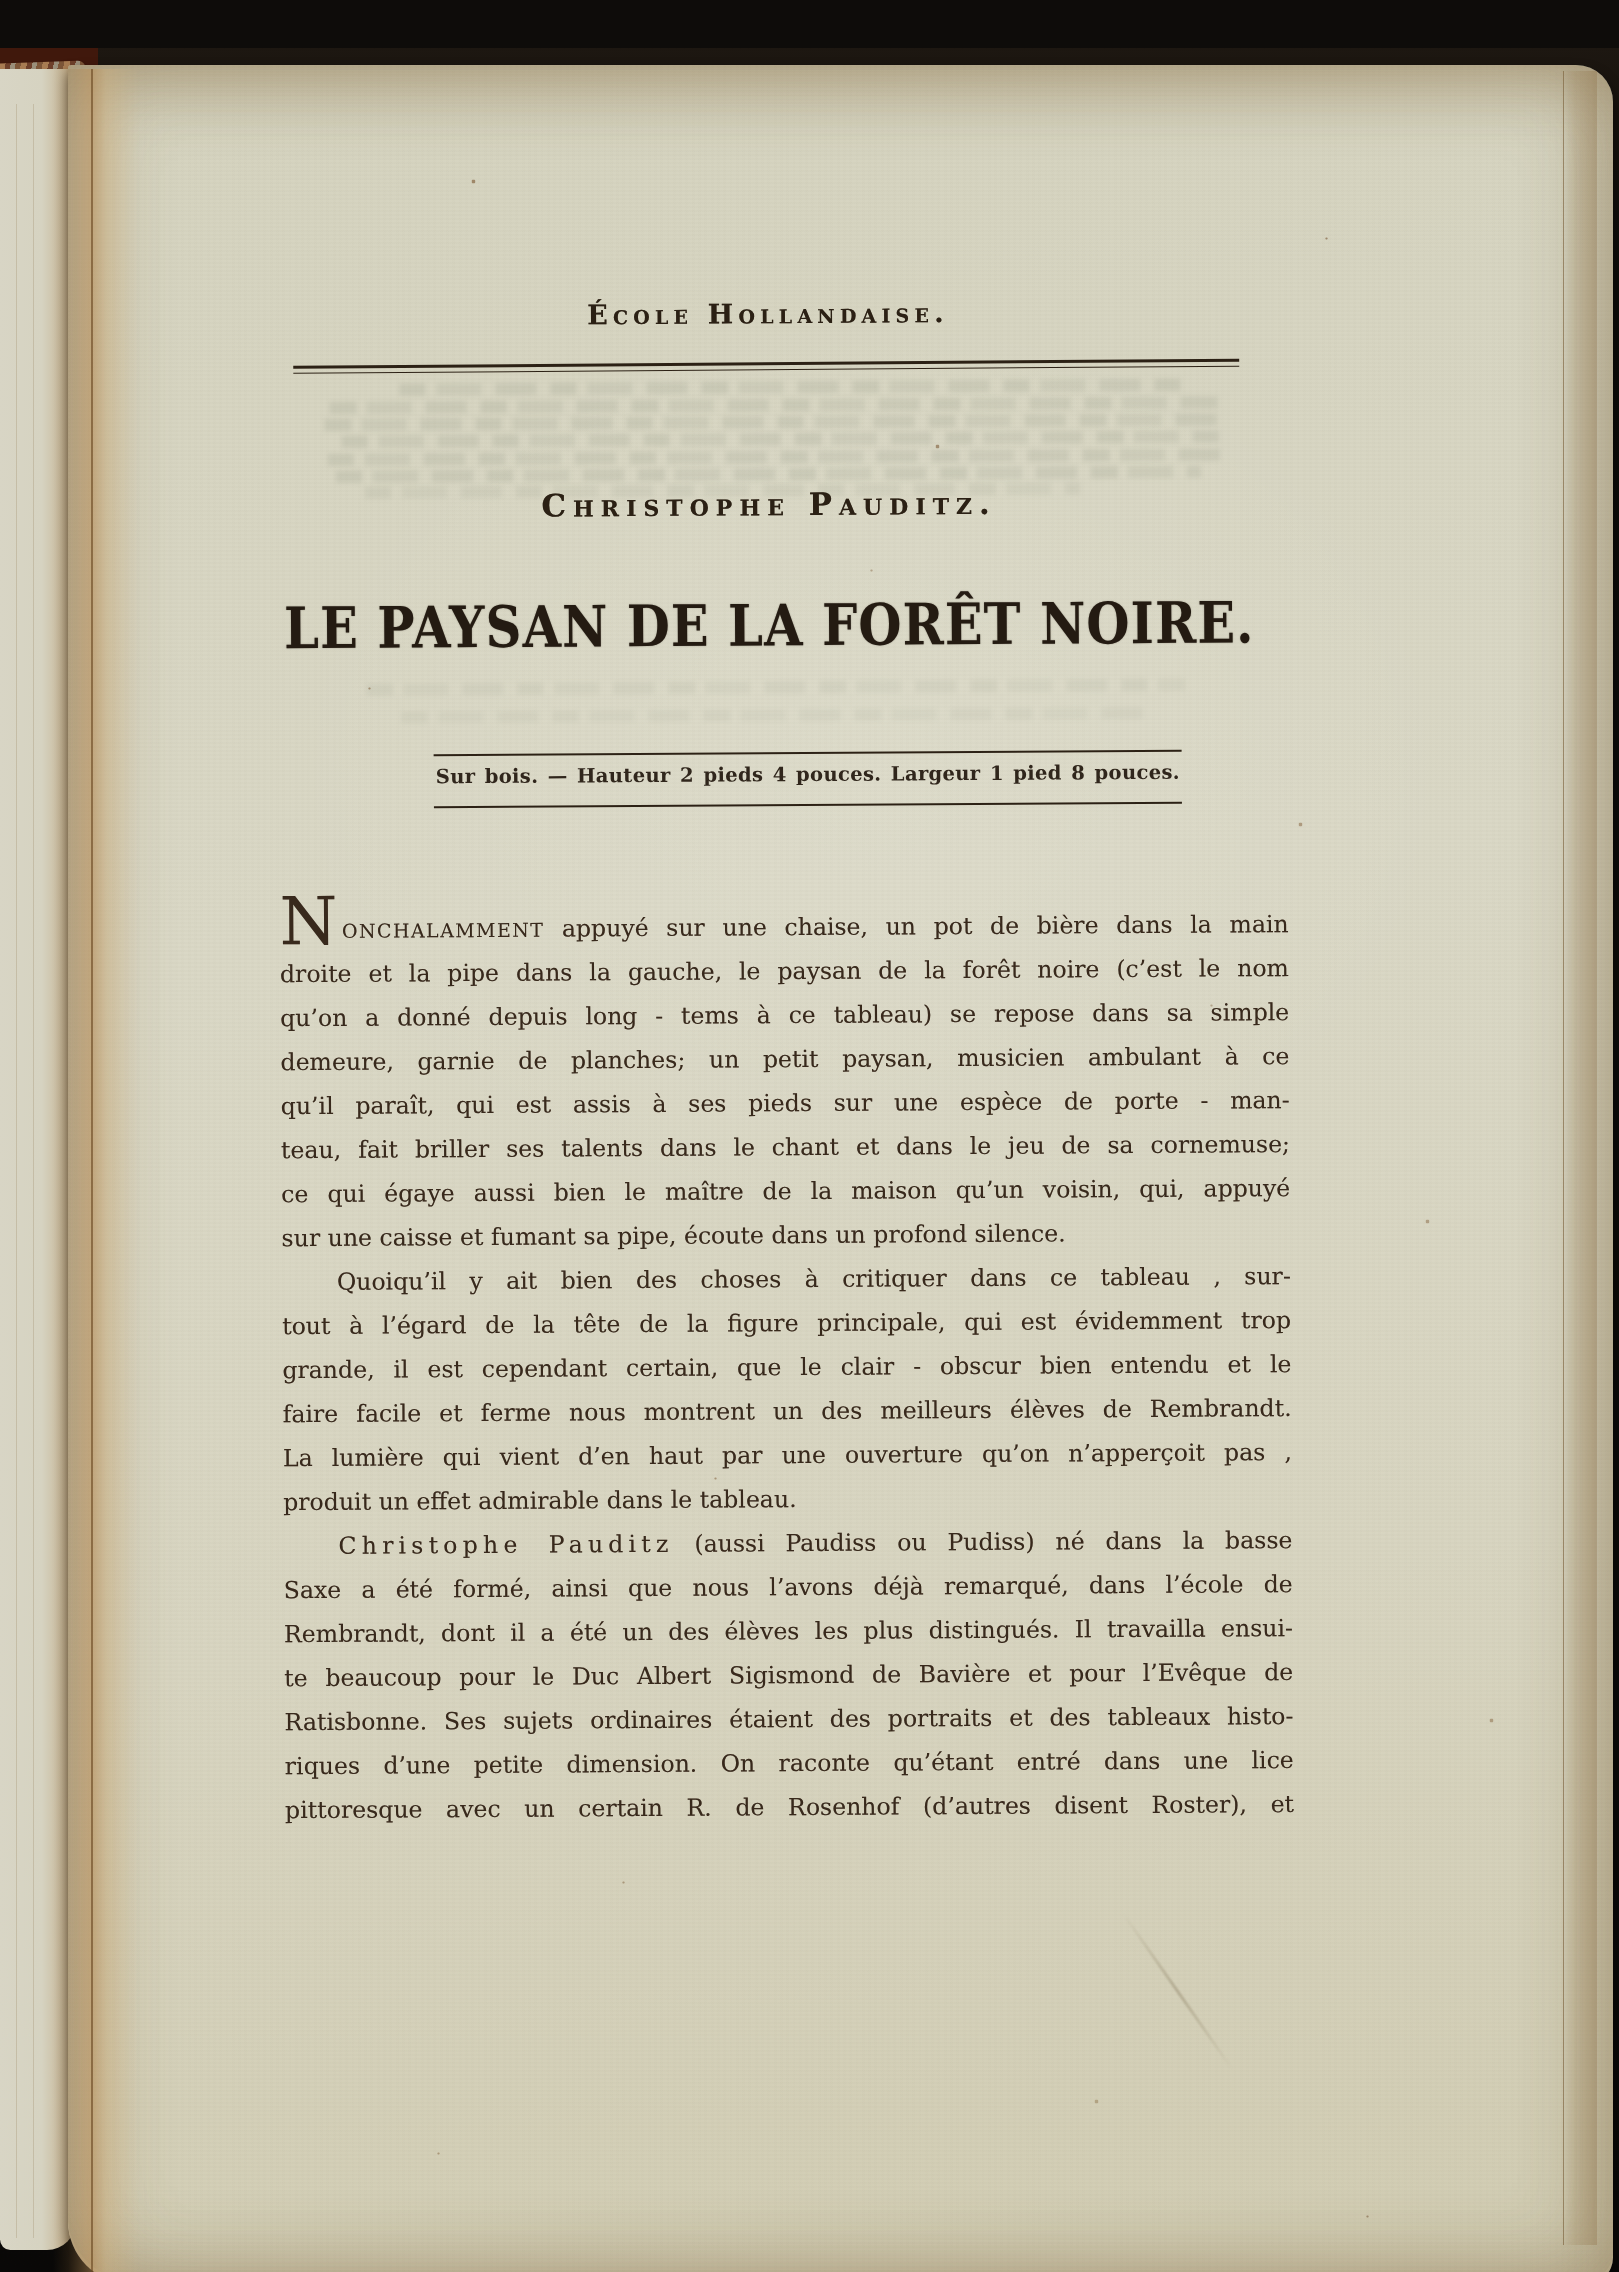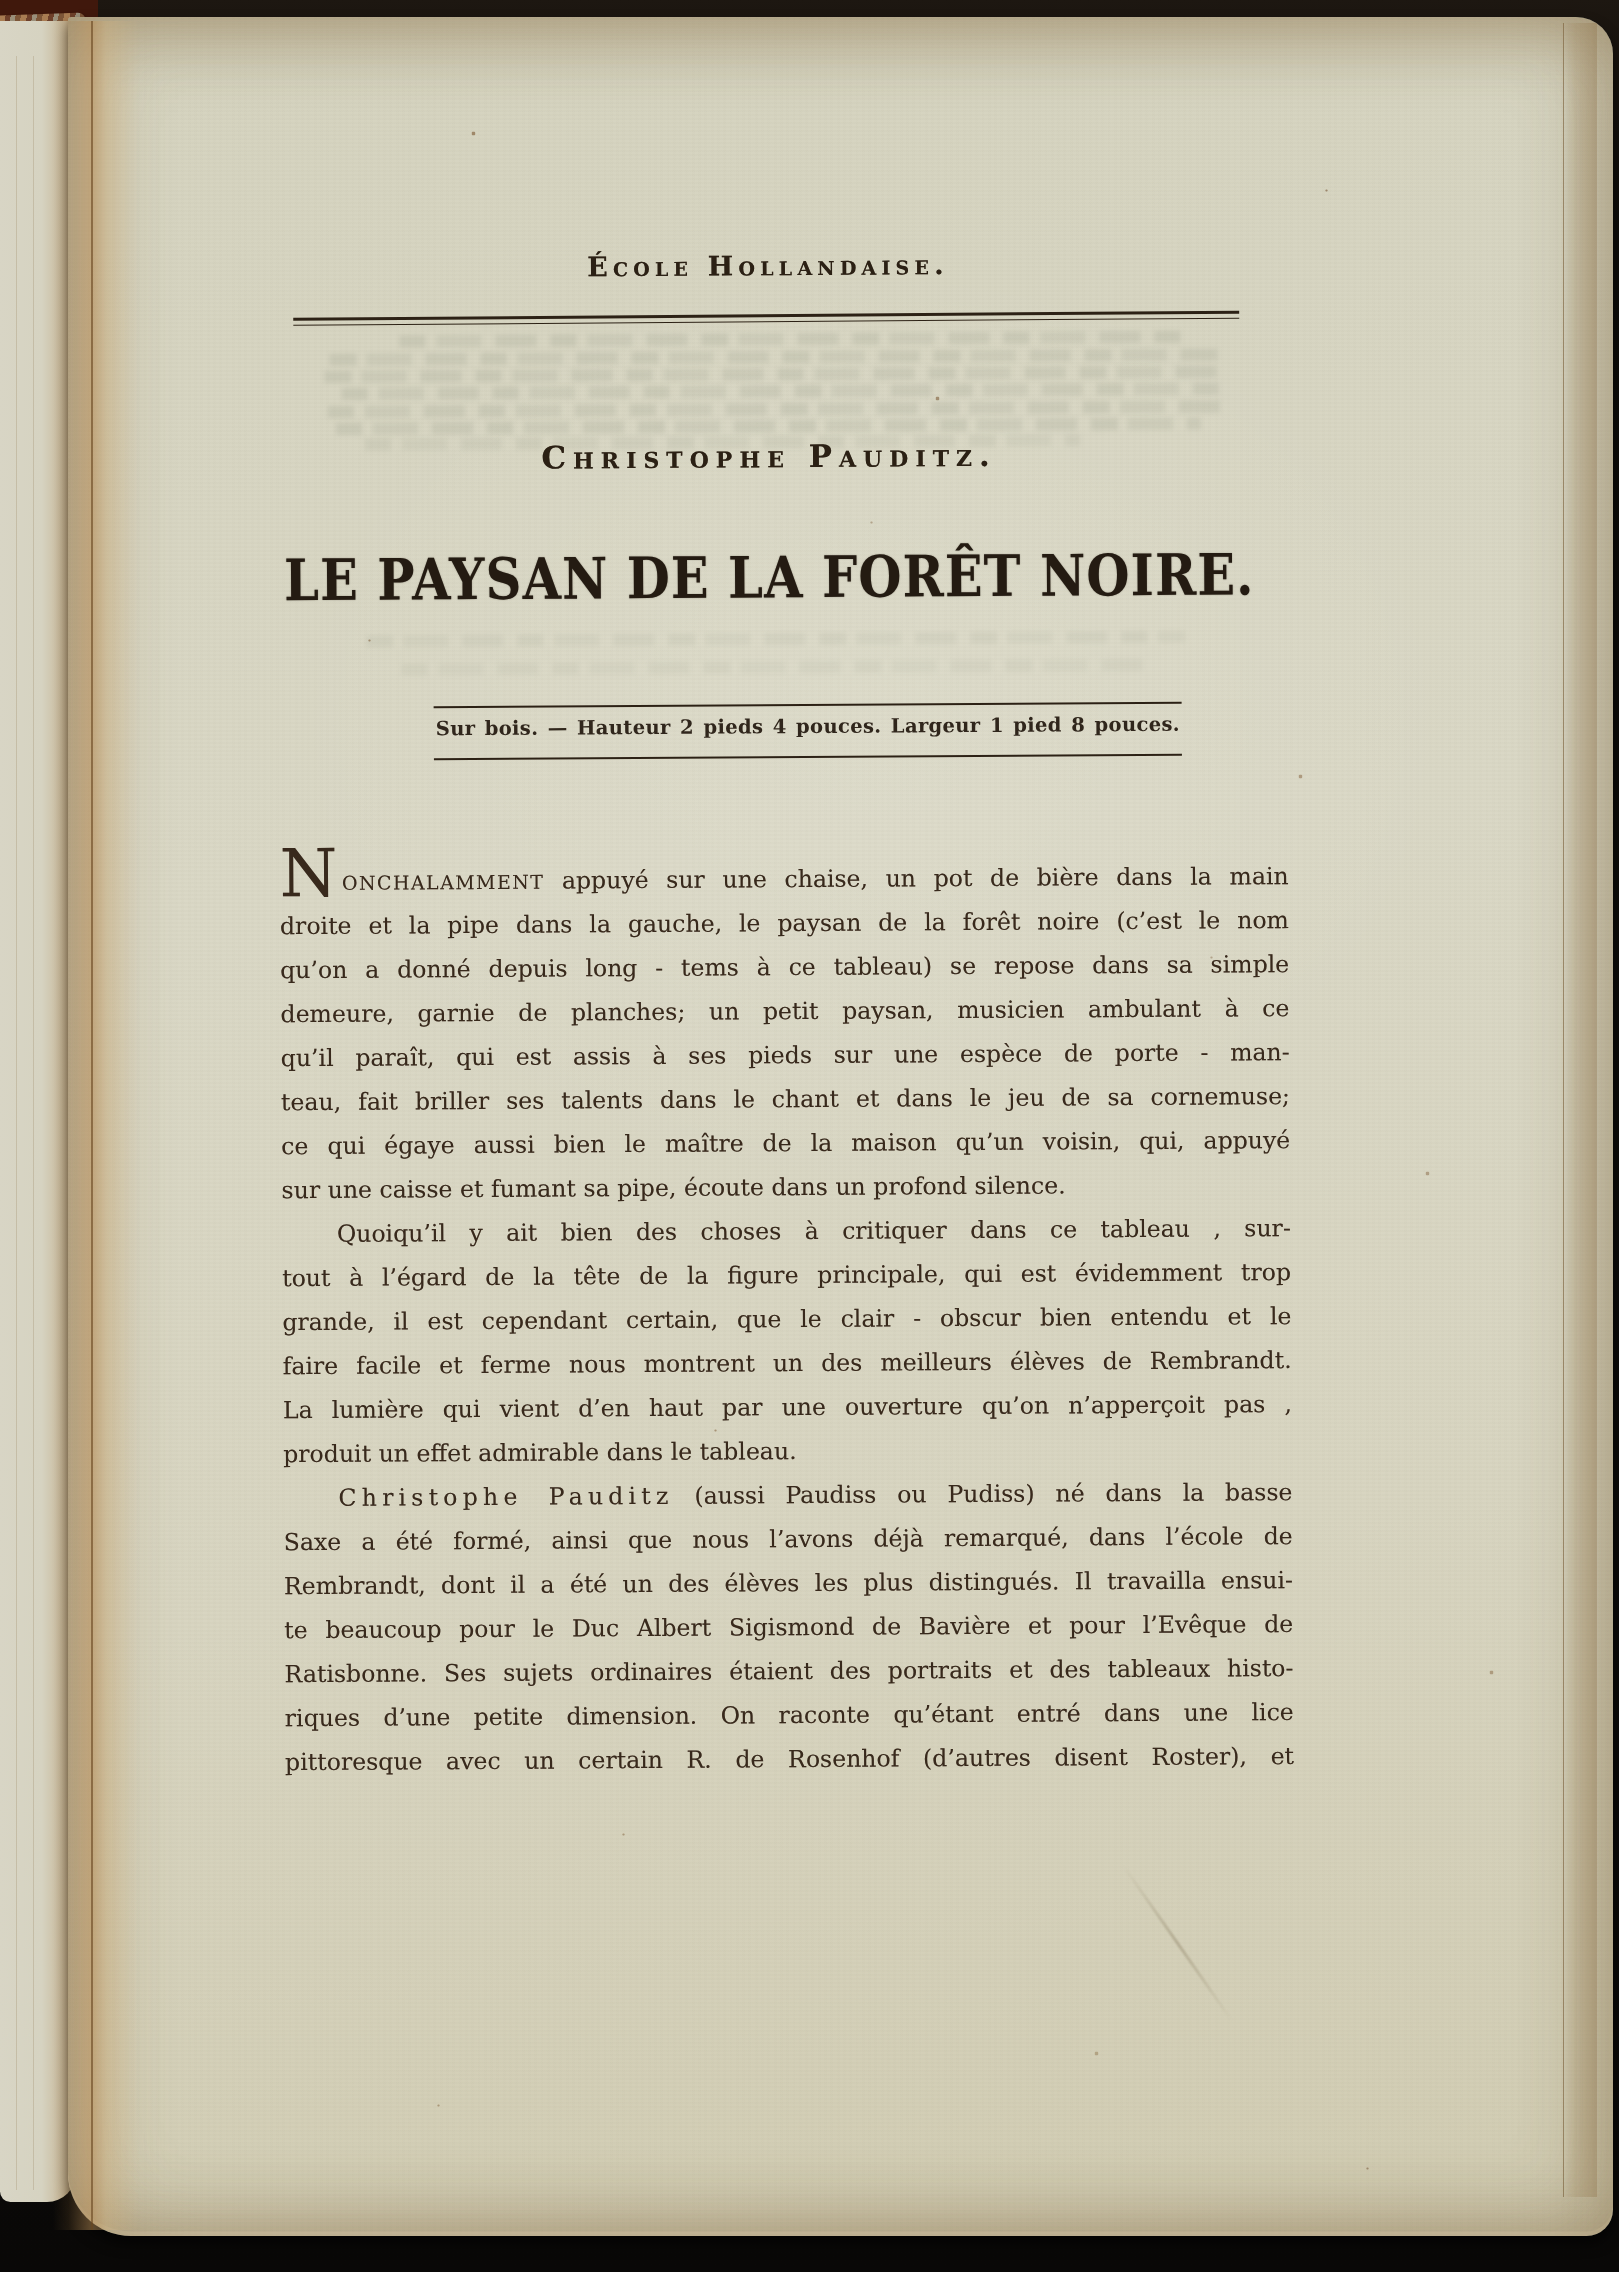--- a/index.html
+++ b/index.html
@@ -1,18 +1,18 @@
 <!DOCTYPE html>
 <html style="font-size:9.2px"><head>
 <meta charset="utf-8">
 <style>
   html,body{margin:0;padding:0;background:#0e0c0a;}
   body{width:1620px;height:2273px;position:relative;overflow:hidden;
        font-family:"DejaVu Serif","Liberation Serif",serif;}
-  .photo{position:absolute;inset:0;background:linear-gradient(180deg,#1d1711 0,#16110c 69px,#0e0c0a 231px,#090807 100%);}
+  .photo{position:absolute;inset:0;background:linear-gradient(180deg,#1d1711 0,#16110c 69px,#0e0c0a 231px,#090807 100%);margin-top:48px;}
 
   
   .cover-corner{position:absolute;left:0;top:0;width:98px;height:23px;background:#40180c;}
   .headband{position:absolute;left:0;top:14px;width:86px;height:22px;border-radius:0 8px 10.4px 3.5px;
     background:repeating-linear-gradient(104deg,#a87c52 0 5.8px,#6e402a 5.8px 11px,#9a8f7a 11px 15.6px,#7d5638 15.6px 21px);
     box-shadow:0 1.7px 2.3px rgba(0,0,0,.55);transform:rotate(-2deg);}
   .left-sliver{position:absolute;left:0;top:21px;width:76px;height:2181px;border-radius:0 0 29px 10.4px;
     background:linear-gradient(90deg,#d8d5c5 0%,#d6d3c1 55%,#c6b697 85%,#ab9168 100%);}
   .sliver-edge-a,.sliver-edge-b{position:absolute;top:35px;width:1.2px;height:2134px;background:rgba(150,130,95,.28);}
   .sliver-edge-a{left:16px;} .sliver-edge-b{left:33px;}

